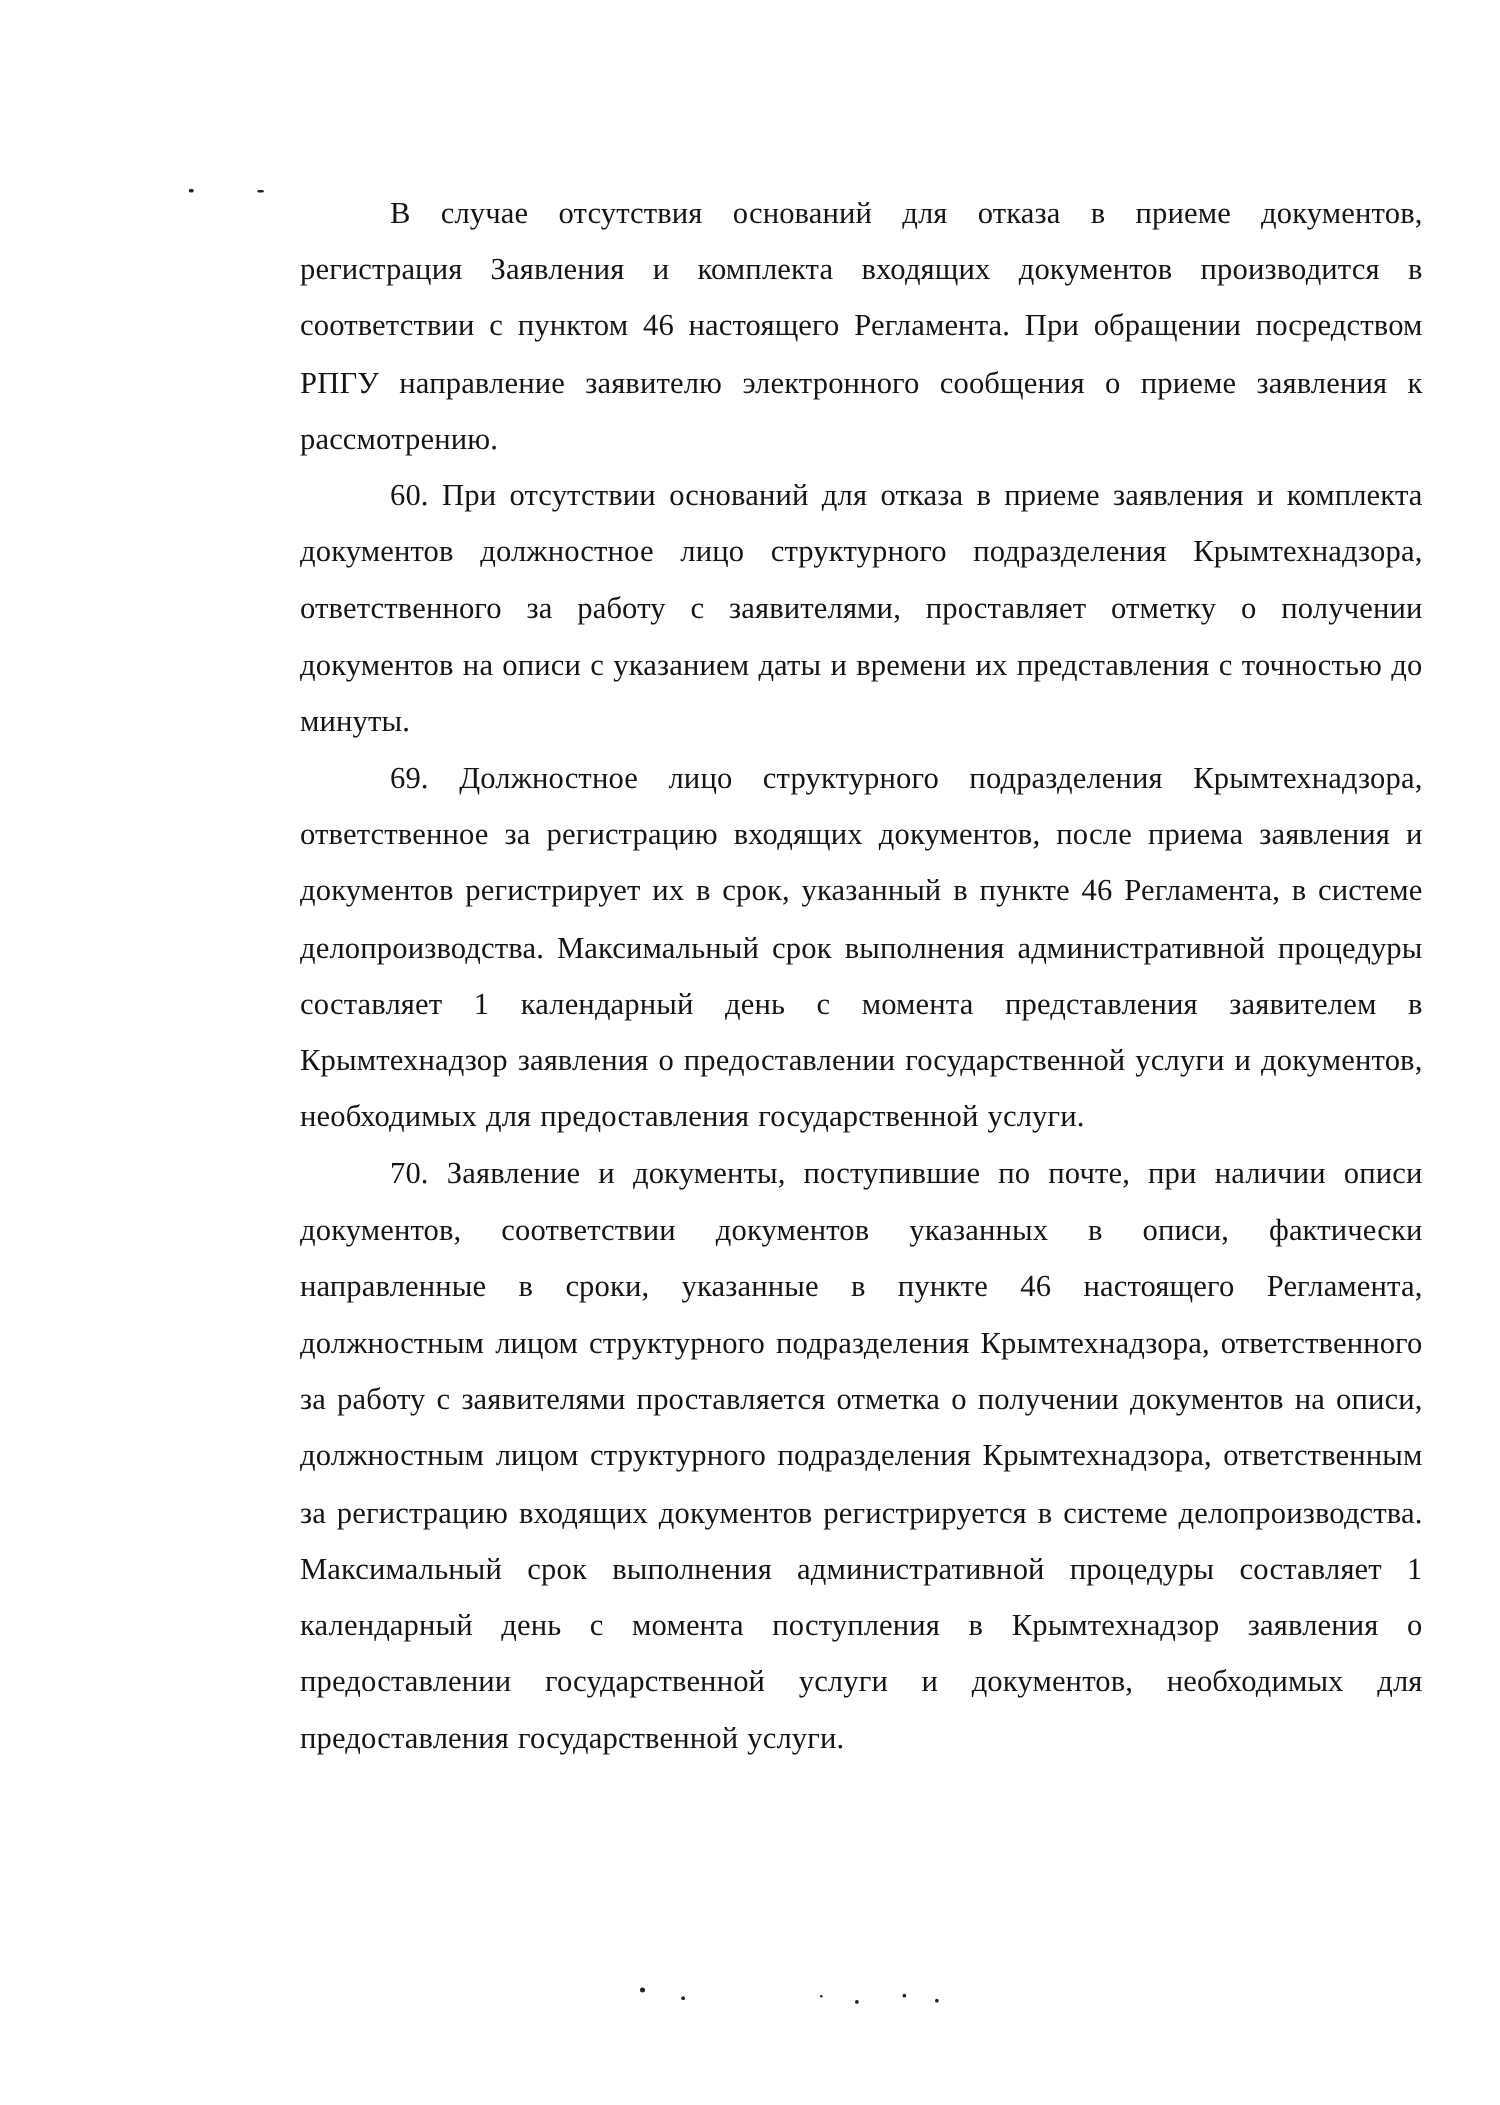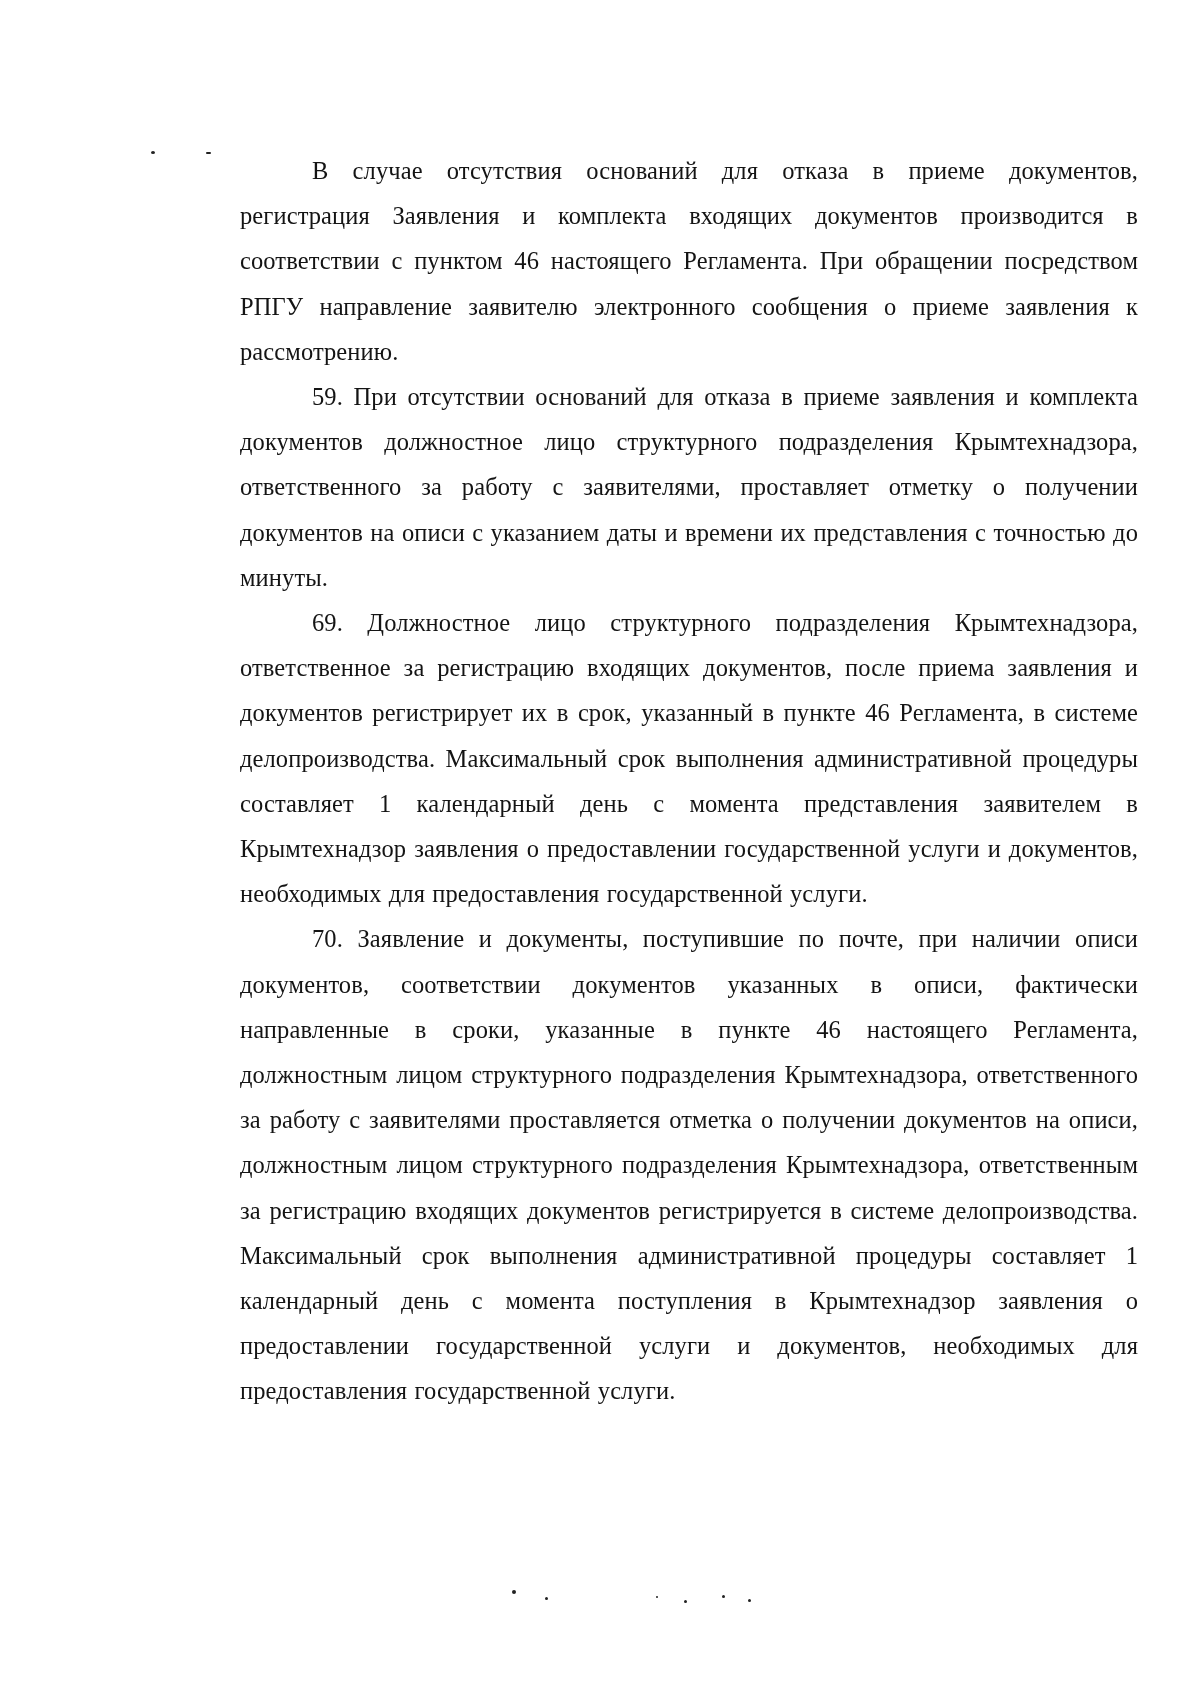--- a/index.html
+++ b/index.html
@@ -50,21 +50,21 @@
 </head>
 <body>
 
 <div class="page">
 
   <div class="scan-mark" style="left:151px;top:151px;width:4px;height:3px;"></div>
   <div class="scan-mark" style="left:206px;top:152px;width:5px;height:2px;border-radius:1px;"></div>
 
   <div class="text-block">
     <p class="para">В случае отсутствия оснований для отказа в приеме документов, регистрация Заявления и комплекта входящих документов производится в соответствии с пунктом 46 настоящего Регламента. При обращении посредством РПГУ направление заявителю электронного сообщения о приеме заявления к рассмотрению.</p>
-    <p class="para">59. При отсутствии оснований для отказа в приеме заявления и комплекта документов должностное лицо структурного подразделения Крымтехнадзора, ответственного за работу с заявителями, проставляет отметку о получении документов на описи с указанием даты и времени их представления с точностью до минуты.</p>
+    <p class="para">60. При отсутствии оснований для отказа в приеме заявления и комплекта документов должностное лицо структурного подразделения Крымтехнадзора, ответственного за работу с заявителями, проставляет отметку о получении документов на описи с указанием даты и времени их представления с точностью до минуты.</p>
     <p class="para">69. Должностное лицо структурного подразделения Крымтехнадзора, ответственное за регистрацию входящих документов, после приема заявления и документов регистрирует их в срок, указанный в пункте 46 Регламента, в системе делопроизводства. Максимальный срок выполнения административной процедуры составляет 1 календарный день с момента представления заявителем в Крымтехнадзор заявления о предоставлении государственной услуги и документов, необходимых для предоставления государственной услуги.</p>
     <p class="para">70. Заявление и документы, поступившие по почте, при наличии описи документов, соответствии документов указанных в описи, фактически направленные в сроки, указанные в пункте 46 настоящего Регламента, должностным лицом структурного подразделения Крымтехнадзора, ответственного за работу с заявителями проставляется отметка о получении документов на описи, должностным лицом структурного подразделения Крымтехнадзора, ответственным за регистрацию входящих документов регистрируется в системе делопроизводства. Максимальный срок выполнения административной процедуры составляет 1 календарный день с момента поступления в Крымтехнадзор заявления о предоставлении государственной услуги и документов, необходимых для предоставления государственной услуги.</p>
   </div>
 
   <div class="scan-mark" style="left:512px;top:1590px;width:4px;height:4px;"></div>
   <div class="scan-mark" style="left:545px;top:1597px;width:3px;height:3px;"></div>
   <div class="scan-mark" style="left:656px;top:1596px;width:2px;height:2px;"></div>
   <div class="scan-mark" style="left:684px;top:1600px;width:3px;height:3px;"></div>
   <div class="scan-mark" style="left:722px;top:1595px;width:3px;height:3px;"></div>
   <div class="scan-mark" style="left:748px;top:1599px;width:3px;height:3px;"></div>

